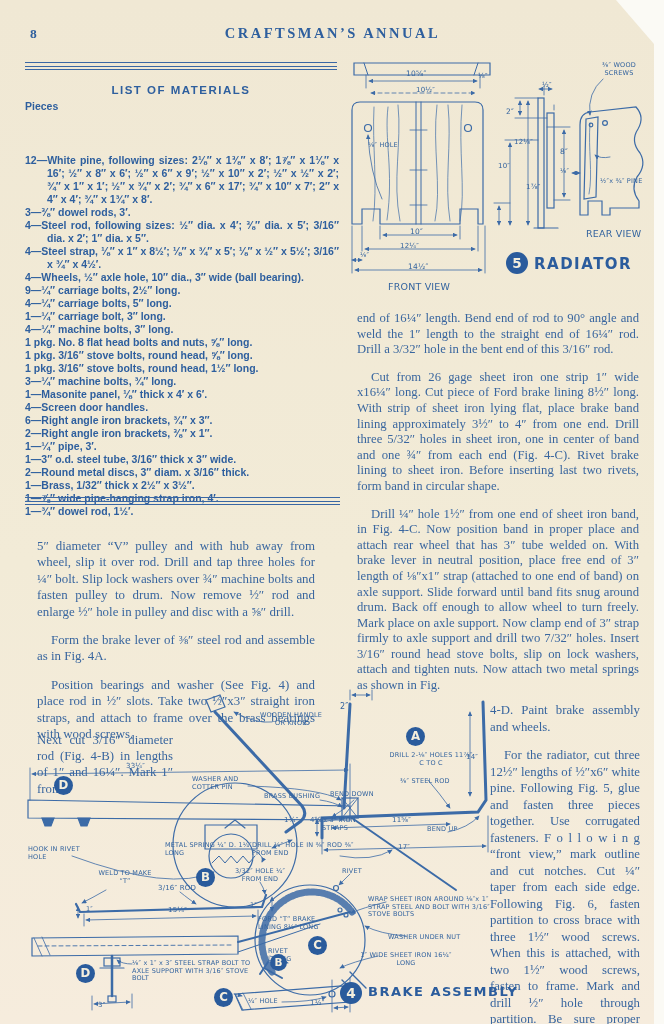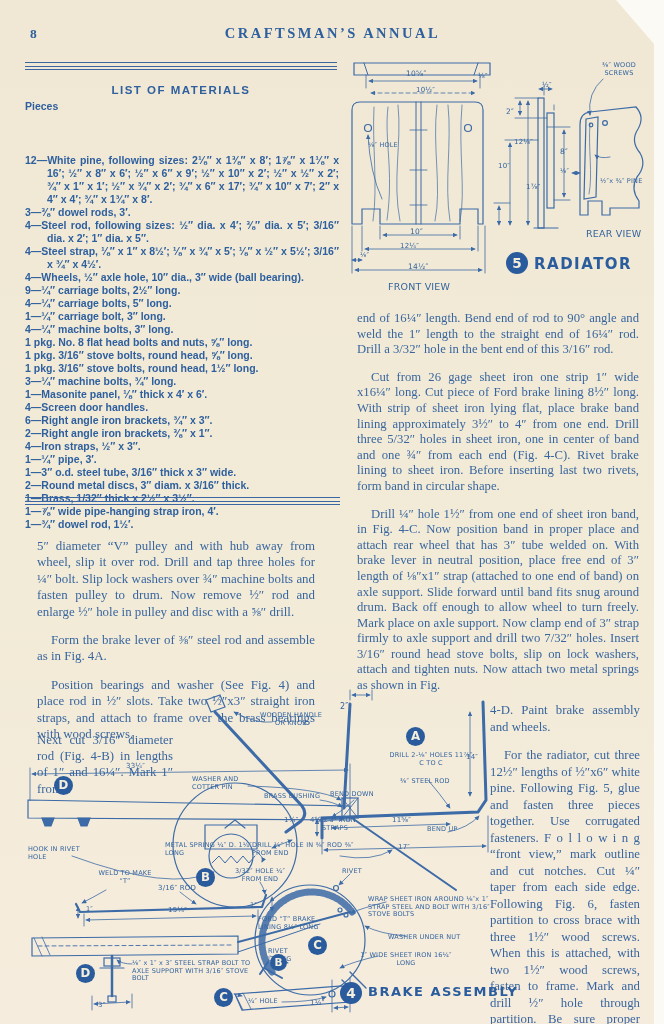--- a/index.html
+++ b/index.html
@@ -55,21 +55,20 @@
       <div class="mat-item">1—¼″ carriage bolt, 3″ long.</div>
       <div class="mat-item">4—¼″ machine bolts, 3″ long.</div>
       <div class="mat-item">1 pkg. No. 8 flat head bolts and nuts, ⅝″ long.</div>
       <div class="mat-item">1 pkg. 3/16″ stove bolts, round head, ⅝″ long.</div>
       <div class="mat-item">1 pkg. 3/16″ stove bolts, round head, 1½″ long.</div>
       <div class="mat-item">3—¼″ machine bolts, ¾″ long.</div>
       <div class="mat-item">1—Masonite panel, ⅛″ thick x 4′ x 6′.</div>
       <div class="mat-item">4—Screen door handles.</div>
       <div class="mat-item">6—Right angle iron brackets, ¾″ x 3″.</div>
       <div class="mat-item">2—Right angle iron brackets, ⅜″ x 1″.</div>
-      <div class="mat-item">4—Iron straps, ½″ x 3″.</div>
       <div class="mat-item">1—¼″ pipe, 3′.</div>
       <div class="mat-item">1—3″ o.d. steel tube, 3/16″ thick x 3″ wide.</div>
       <div class="mat-item">2—Round metal discs, 3″ diam. x 3/16″ thick.</div>
       <div class="mat-item">1—Brass, 1/32″ thick x 2½″ x 3½″.</div>
       <div class="mat-item">1—⅞″ wide pipe-hanging strap iron, 4′.</div>
       <div class="mat-item">1—¾″ dowel rod, 1½′.</div>
     </div>
 
   <div class="rule" style="left:25px;top:497px;width:315px;"></div>
 

